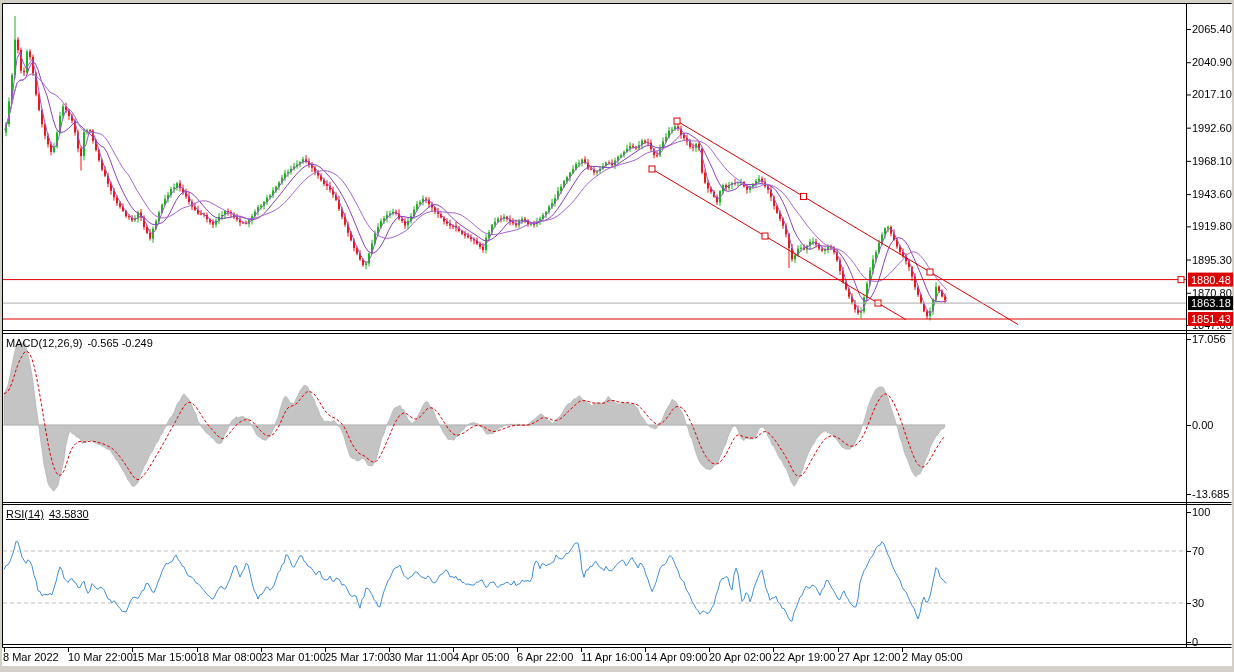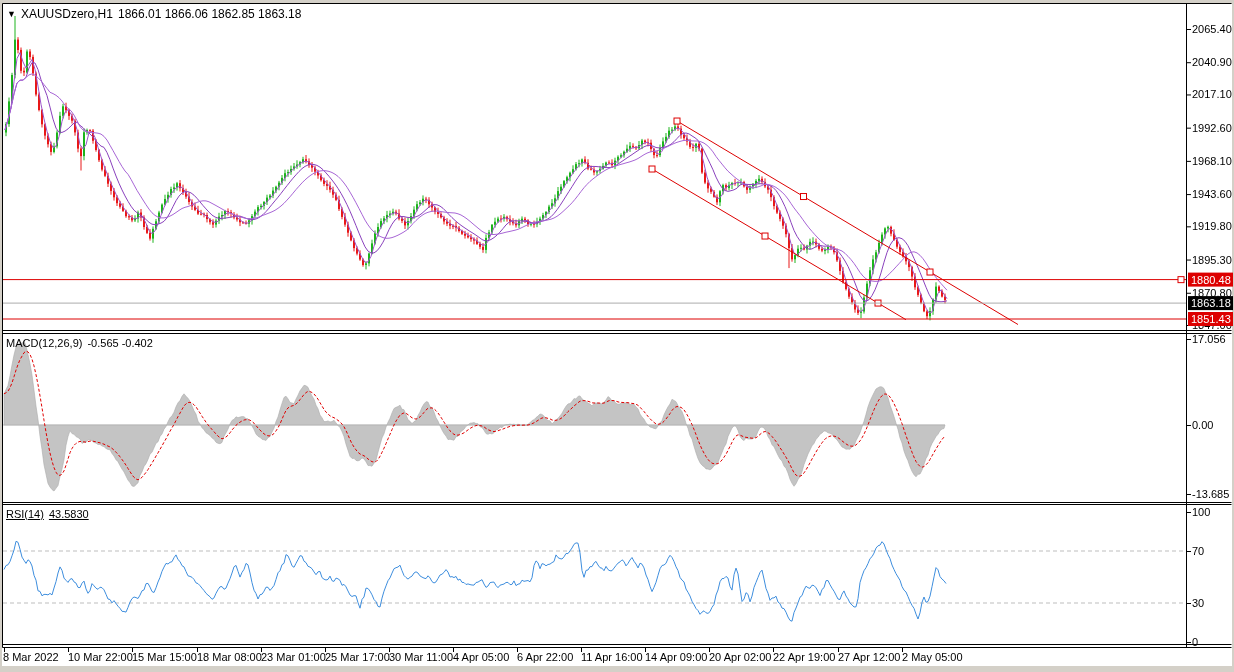--- a/index.html
+++ b/index.html
@@ -457,24 +457,21 @@
       <line x1="902.5" y1="648" x2="902.5" y2="652" stroke="#000000" stroke-width="1"></line>
       <text x="902" y="661" font-size="11" fill="#000000" font-family="Liberation Sans, sans-serif">2 May 05:00</text>
     </svg>
 
   <div class="hit" style="left:3px;top:5px;width:1183px;height:326px;"></div>
   <div class="hit" style="left:3px;top:335px;width:1183px;height:167px;"></div>
   <div class="hit" style="left:3px;top:506px;width:1183px;height:138px;"></div>
   <div class="hit" style="left:1187px;top:5px;width:47px;height:640px;"></div>
   <div class="hit" style="left:3px;top:648px;width:1183px;height:20px;"></div>
 
-  <div id="title-bar" class="overlay">
-    <span class="tri">▼</span><span>XAUUSDzero,H1</span><span class="sp">1866.01 1866.06 1862.85 1863.18</span>
-  </div>
 
   <div id="macd-label-bar" class="overlay ind-label">
-    <span>MACD(12,26,9)</span><span class="sp">-0.565 -0.402</span>
+    <span>MACD(12,26,9)</span><span class="sp">-0.565 -0.249</span>
   </div>
 
   <div id="rsi-label-bar" class="overlay ind-label">
     <span>RSI(14)</span><span class="sp">43.5830</span>
   </div>
 </div>
 
 </body></html>

